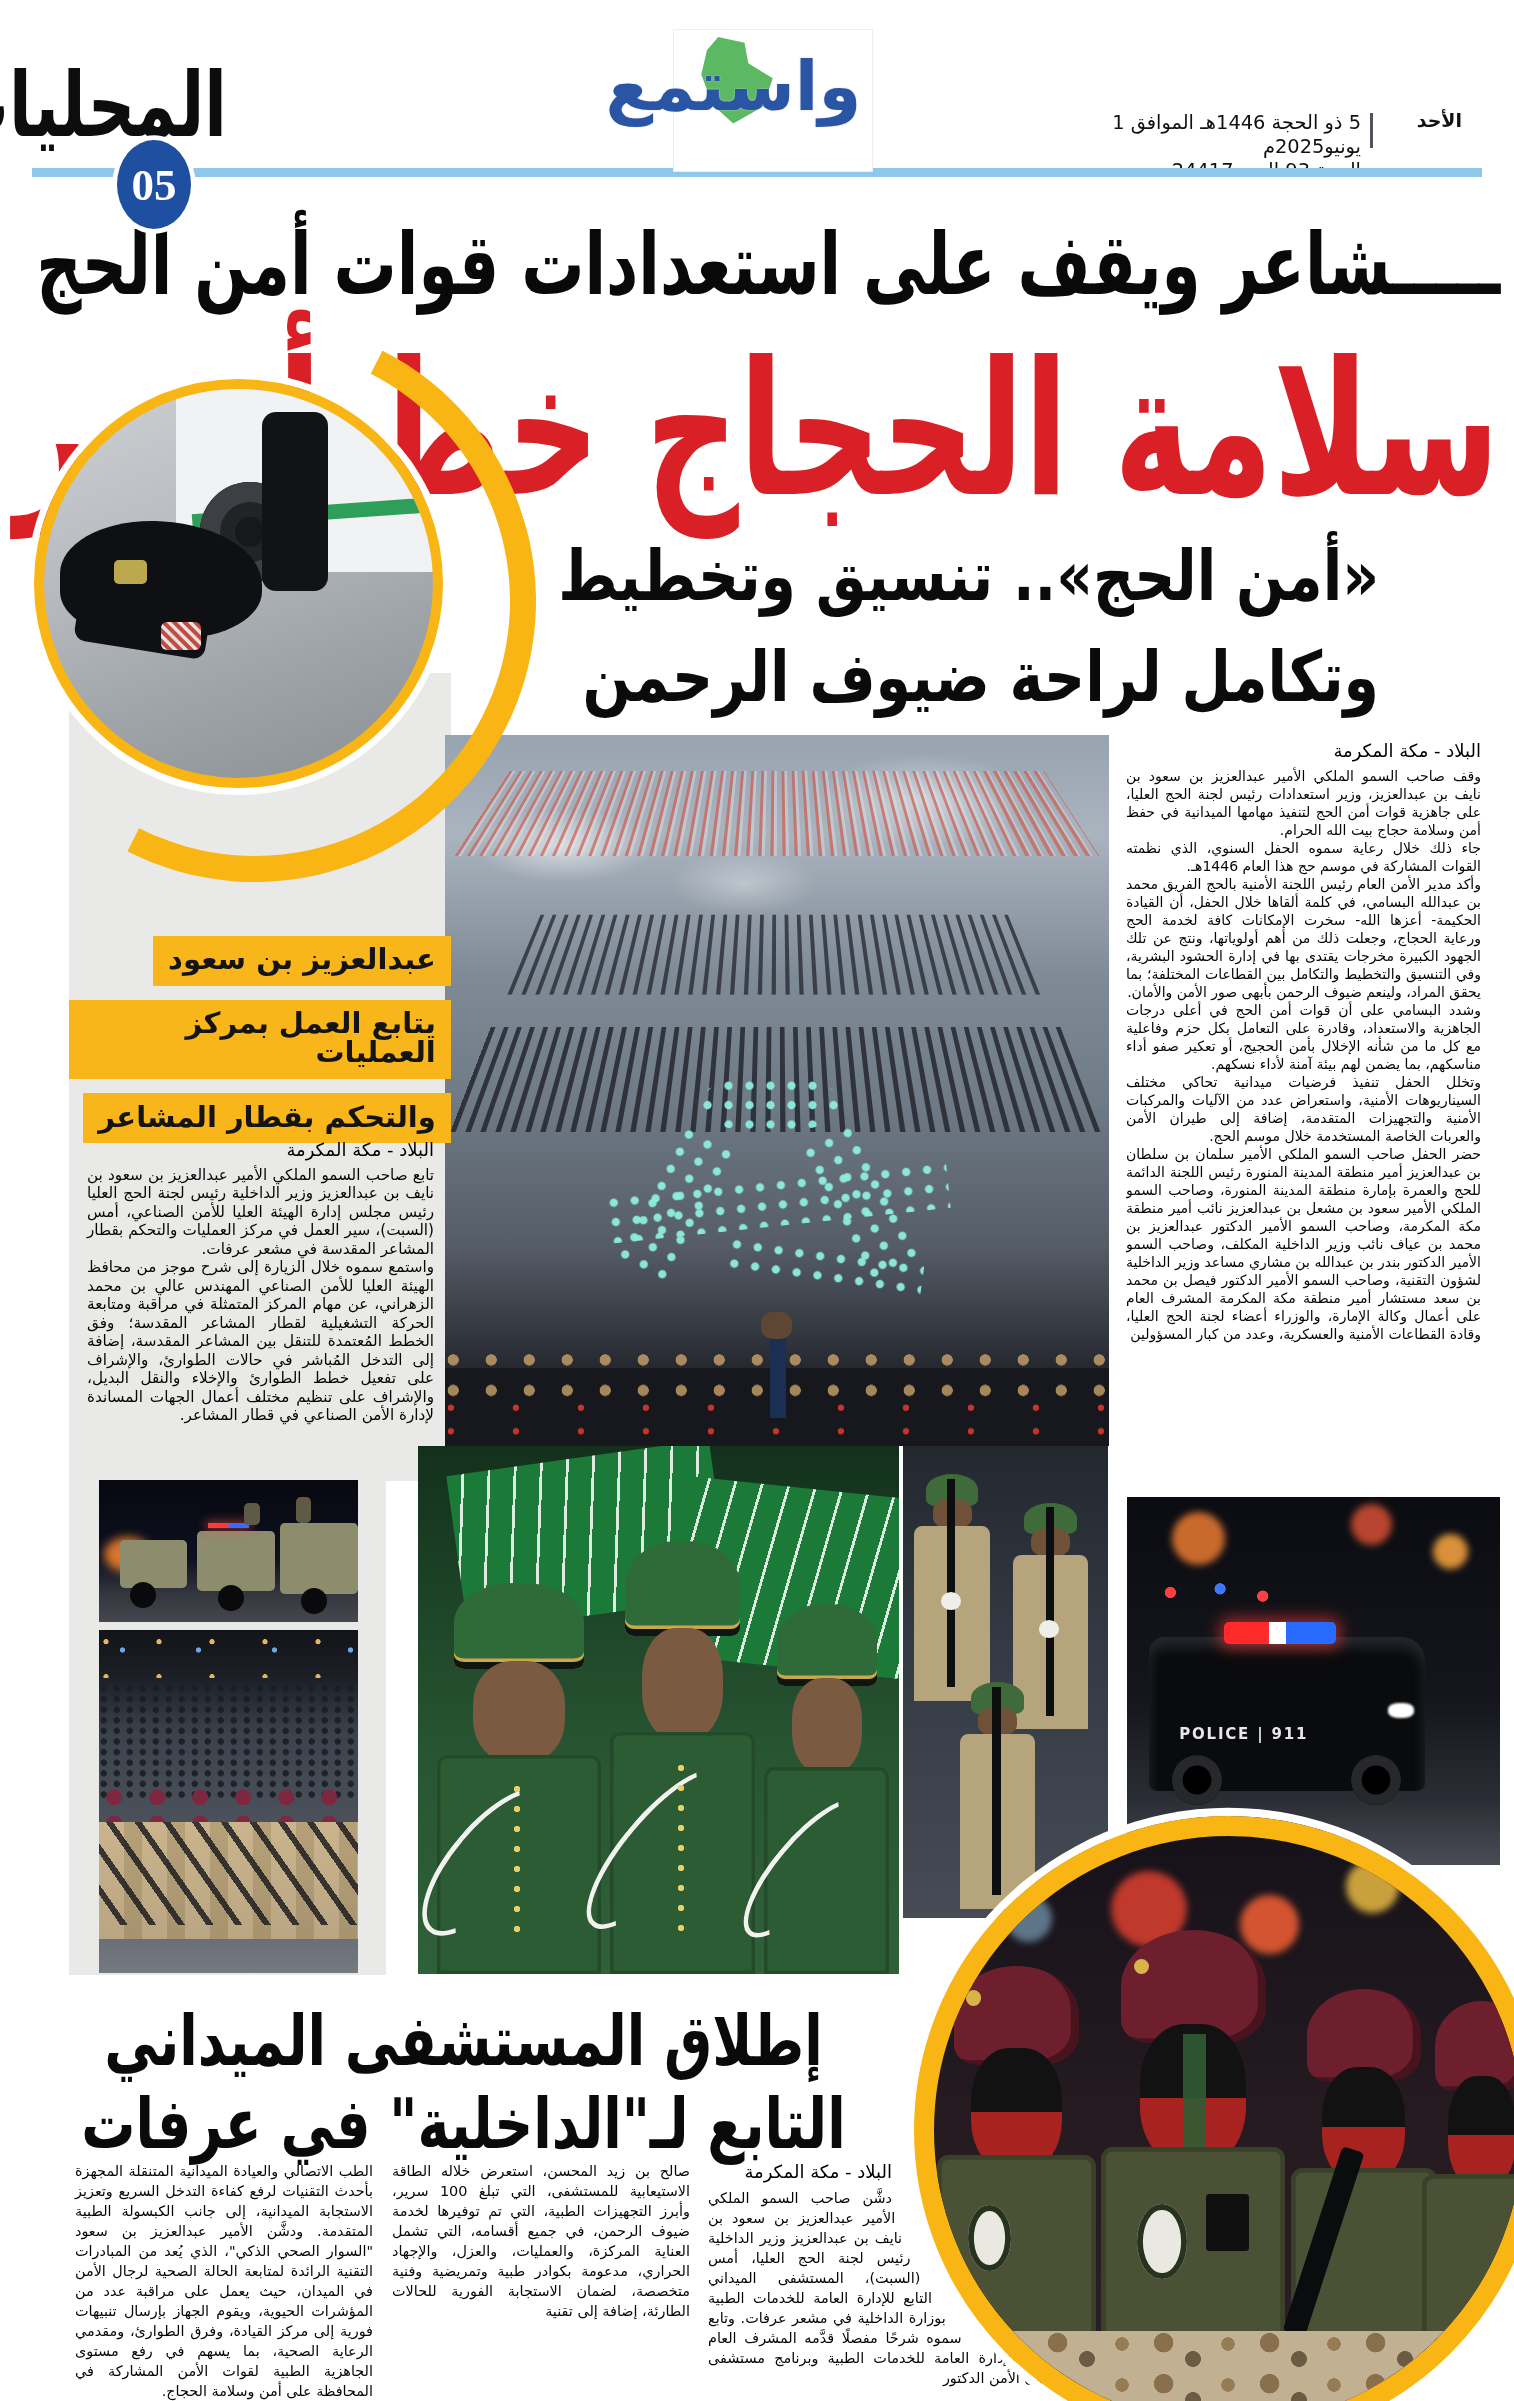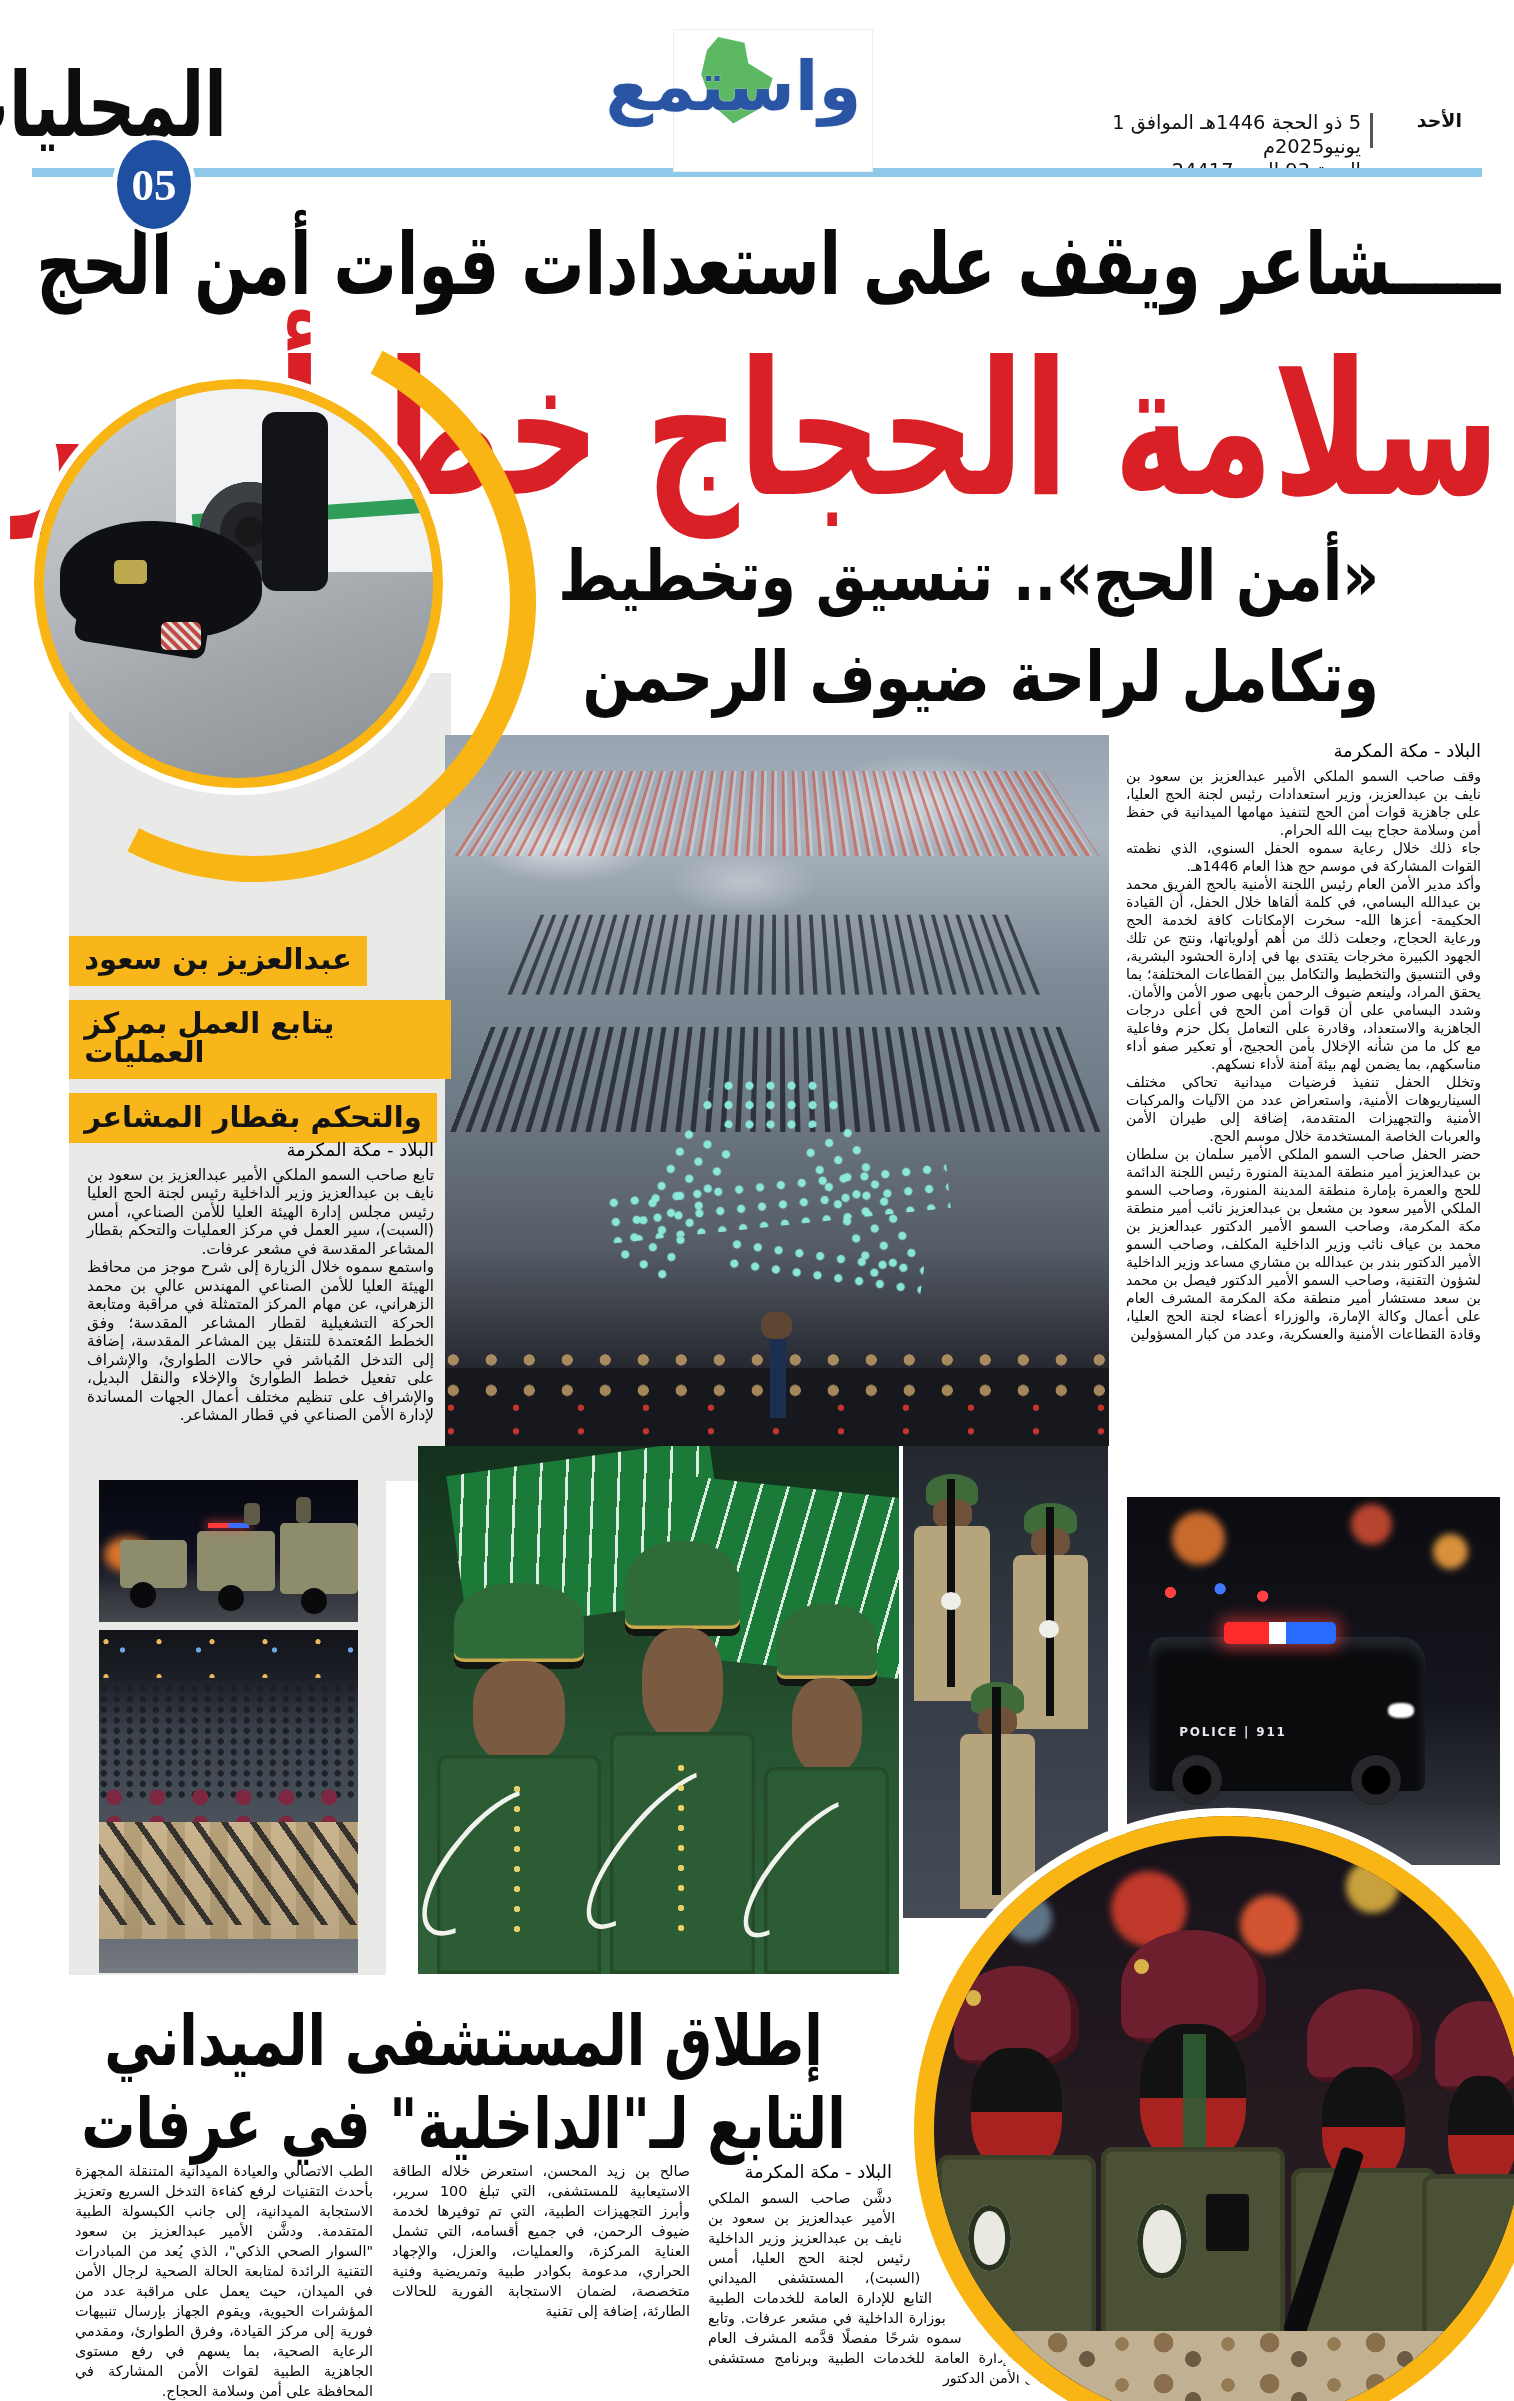--- a/index.html
+++ b/index.html
@@ -47,21 +47,21 @@
   .c1-stripe{position:absolute;left:38%;top:30%;width:60%;height:15.2px;background:#2f9e58;transform:rotate(-4deg);}
   .c1-wheel{position:absolute;left:40%;top:24%;width:100px;height:100px;background:#17181a;border-radius:50%;
             box-shadow:inset 0 0 0 20px #3c3f43,inset 0 0 0 35px #212327;}
   .c1-fig-crouch{position:absolute;left:4%;top:34%;width:52%;height:30%;background:#0e1013;border-radius:45% 55% 40% 40%;}
   .c1-fig-arm{position:absolute;left:8%;top:58%;width:34%;height:9%;background:#0e1013;border-radius:11.7px;transform:rotate(9deg);}
   .c1-fig-stand{position:absolute;left:56%;top:6%;width:17%;height:46%;background:#111317;border-radius:14px;}
   .c1-scarf{position:absolute;left:30%;top:60%;width:40px;height:28px;border-radius:5.9px;
             background:linear-gradient(45deg,#c04b44 25%,#e7e3de 25% 50%,#c04b44 50% 75%,#e7e3de 75%);background-size:10.6px 10.6px;}
   .c1-badge{position:absolute;left:18%;top:44%;width:33px;height:23.5px;background:#d9c35a;border-radius:4.7px;opacity:.85;}
   
-  .labels{left:69px;top:936px;width:382px;text-align:left;z-index:6;}
+  .labels{left:69px;top:936px;width:382px;text-align:right;z-index:6;}
   .labels .row{margin-bottom:14px;line-height:0;}
   .labels span{display:inline-block;background:#f9b61a;color:#141414;font-size:29px;font-weight:bold;
                padding:9.4px 15.2px 11.7px;line-height:1;}
   
   .dateline{font-weight:normal;font-size:18px;color:#000;margin:0 0 5.9px;}
   .ops-col{left:87px;top:1139px;width:347px;z-index:6;}
   .ops-col p{margin:0;font-size:15.2px;line-height:18.5px;text-align:justify;color:#050505;}
   .main-col{left:1126px;top:740px;width:355px;height:738px;overflow:hidden;z-index:3;}
   .main-col p{margin:0;font-size:14px;line-height:18px;text-align:justify;color:#050505;}
   
@@ -120,21 +120,21 @@
   .sd-rifle{position:absolute;left:44%;top:2%;width:8.2px;height:92%;background:#0d0e10;}
   .sd-glove{position:absolute;left:36%;top:52%;width:20px;height:17.6px;background:#efefea;border-radius:50%;}
   .photo-police{left:1127px;top:1497px;width:373px;height:368px;
      background:linear-gradient(180deg,#0b0c11 0%,#15161d 55%,#2b2d35 82%,#4a4d55 100%);}
   .bokeh{position:absolute;border-radius:50%;filter:blur(3.5px);}
   .pp-car1{position:absolute;left:6%;top:38%;width:74%;height:42%;background:#0a0b0d;border-radius:15.2px 23.5px 8.2px 8.2px;
            box-shadow:inset 0 9.4px 13px rgba(120,130,150,.25);}
   .pp-bar1{position:absolute;left:26%;top:34%;width:30%;height:6%;
            background:linear-gradient(90deg,#ff2a2a 0 40%,#fff 40% 55%,#2a6bff 55% 100%);border-radius:4.7px;
            box-shadow:0 0 15.2px 4.7px rgba(255,60,60,.55);}
-  .pp-text{position:absolute;left:14%;top:62%;color:#e8e8ec;font-size:12px;font-weight:bold;letter-spacing:1.8px;direction:ltr;}
+  .pp-text{position:absolute;left:14%;top:62%;color:#e8e8ec;font-size:15px;font-weight:bold;letter-spacing:1.8px;direction:ltr;}
   .pp-wheel{position:absolute;width:50px;height:50px;background:#000;border-radius:50%;box-shadow:inset 0 0 0 10.6px #26282c;}
   .pp-head{position:absolute;width:26px;height:15.2px;background:#fff;border-radius:40%;filter:blur(1.2px);}
   .pp-moto{position:absolute;left:4%;top:16%;width:38%;height:20%;
            background-image:radial-gradient(circle 5.3px at 20% 50%,#ff4040 5.3px,transparent 5.9px),
                             radial-gradient(circle 5.3px at 55% 45%,#3f77ff 5.3px,transparent 5.9px),
                             radial-gradient(circle 5.3px at 85% 55%,#ff4040 5.3px,transparent 5.9px);}
   .photo-trucks{left:99px;top:1480px;width:259px;height:142px;
      background:linear-gradient(180deg,#07080f 0%,#0d1020 55%,#33363d 80%,#44474d 100%);}
   .tk{position:absolute;background:#8d8c6d;border-radius:4.7px;}
   .tk-wheel{position:absolute;width:26px;height:26px;background:#0a0a0c;border-radius:50%;}

